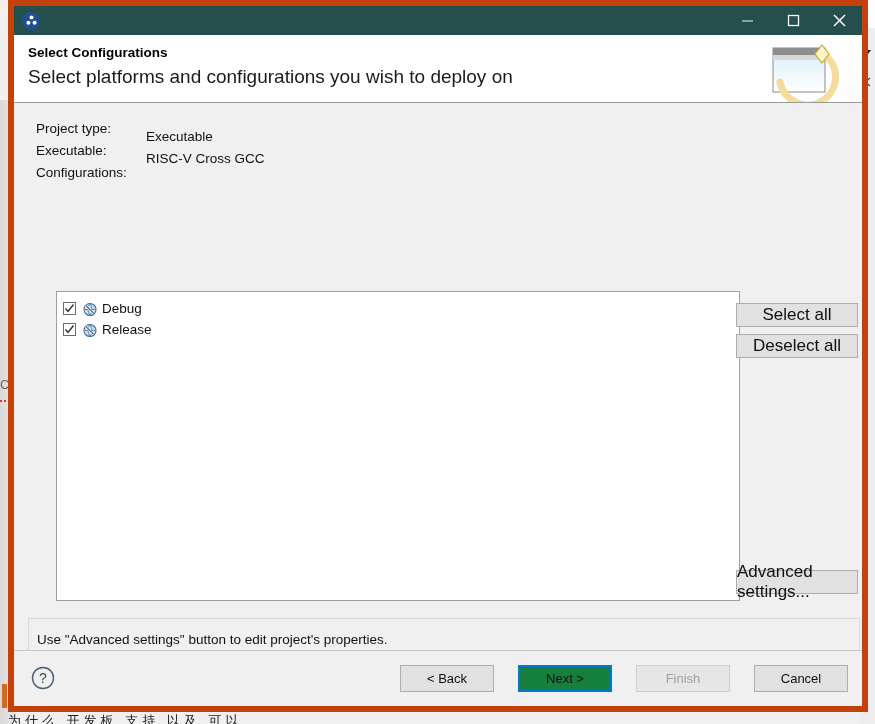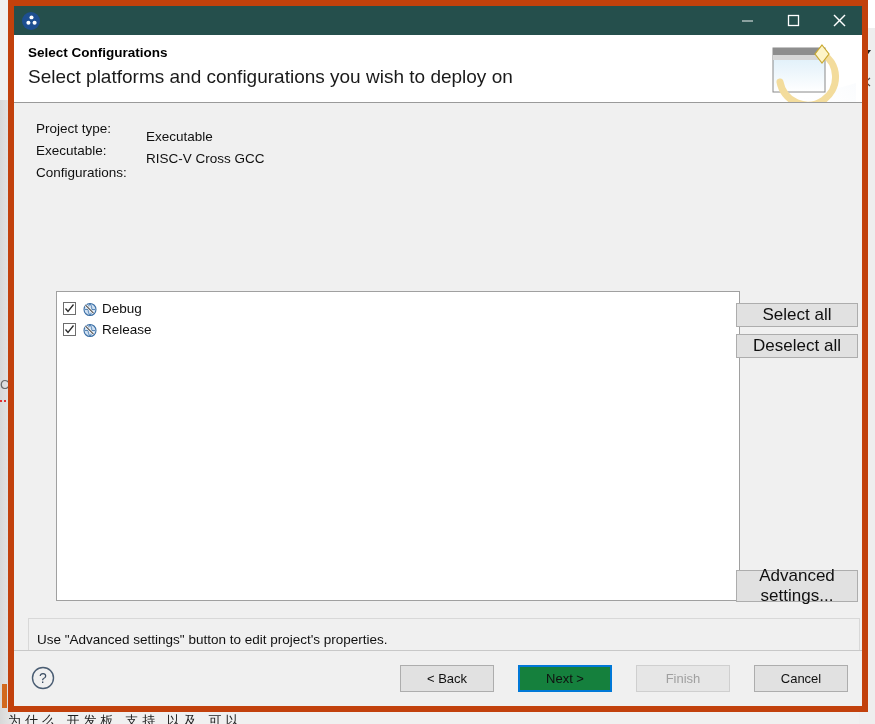--- a/index.html
+++ b/index.html
@@ -154,21 +154,21 @@
     position: absolute;
     background: #e1e1e1;
     border: 1px solid #adadad;
     font-family: "Liberation Sans", sans-serif;
     font-size: 17px; color: #101010;
     display: flex; align-items: center; justify-content: center;
     cursor: default;
   }
   #btn-select-all   { left: 722px; top: 200px; width: 122px; height: 24px; }
   #btn-deselect-all { left: 722px; top: 231px; width: 122px; height: 24px; }
-  #btn-advanced     { left: 722px; top: 467px; width: 122px; height: 32px; text-align: center; }
+  #btn-advanced     { left: 722px; top: 467px; width: 122px; height: 24px; }
 
   
   #desc-box {
     position: absolute; left: 14px; top: 515px;
     width: 832px; height: 80px;
     background: #f0f0f0;
     border: 1px solid #d8d8d8;
     padding: 10px 0 0 8px;
     font-size: 13.5px; color: #101010;
     line-height: 21px;

